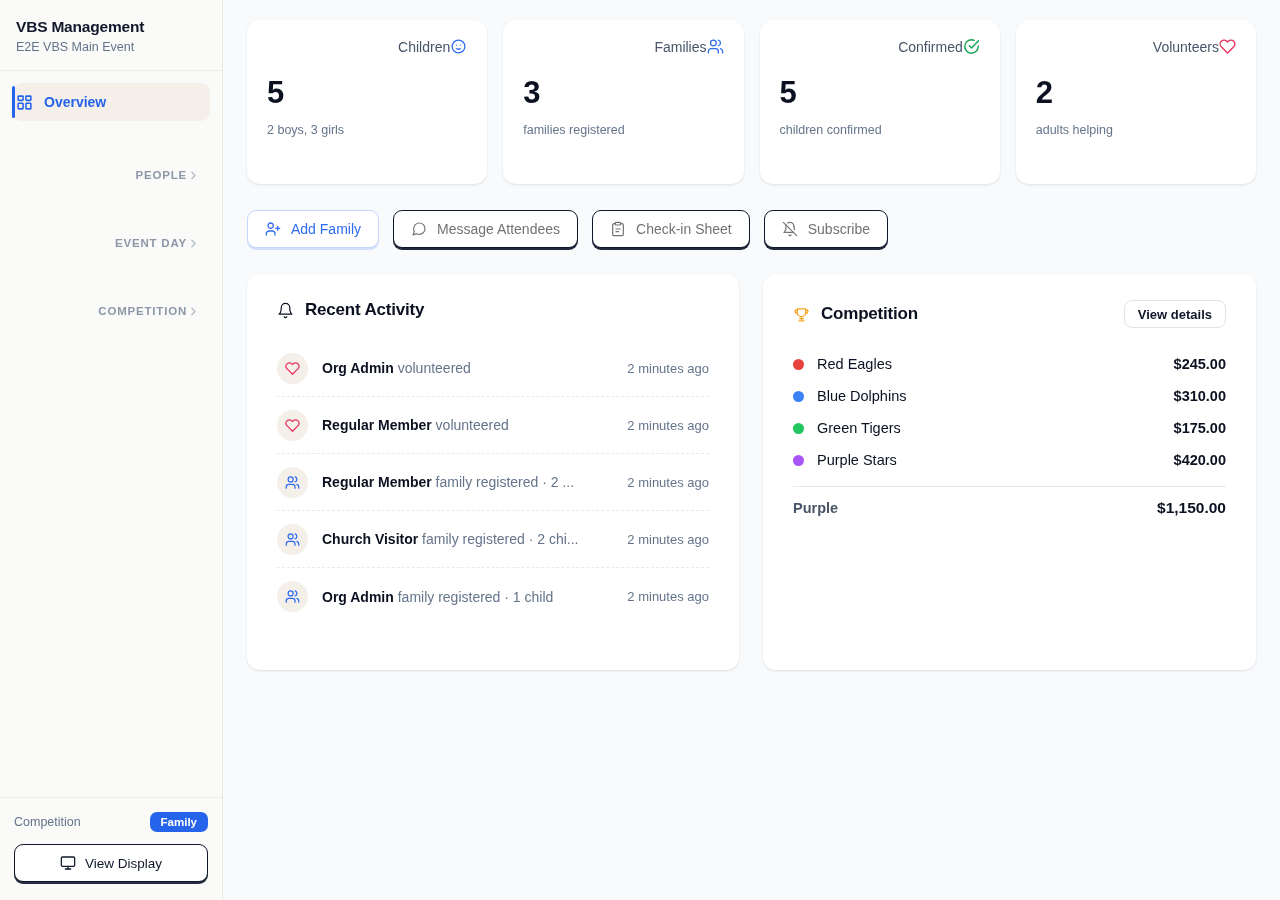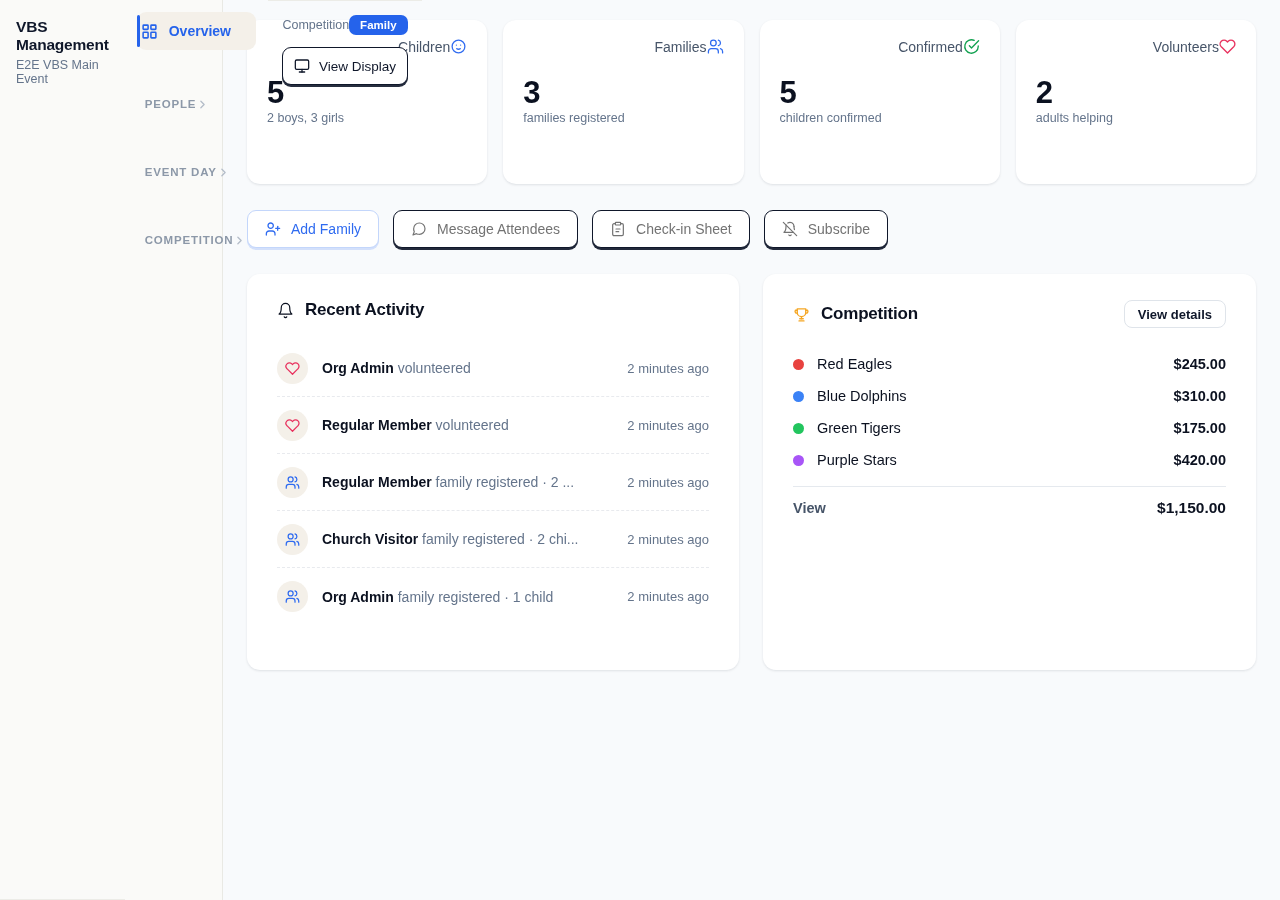--- a/index.html
+++ b/index.html
@@ -10,21 +10,21 @@
     overflow: hidden;
     -webkit-font-smoothing: antialiased;
   }
   .app { display: flex; width: 1280px; height: 900px; }
 
   
   .sidebar {
     width: 223px; height: 900px;
     background: #fafaf8;
     border-right: 1px solid #e9e9e4;
-    display: flex; flex-direction: row;
+    display: flex; flex-direction: column;
     position: relative;
   }
   .brand {
     padding: 18px 16px 16px 16px;
     border-bottom: 1px solid #ecece7;
   }
   .brand-title { font-size: 15.5px; font-weight: 700; color: #0f172a; letter-spacing: -0.2px; }
   .brand-sub { font-size: 12.5px; color: #64748b; margin-top: 4px; }
 
   .nav { padding: 12px 12px 0 12px; flex: 1; }
@@ -39,21 +39,21 @@
     cursor: pointer;
   }
   .nav-active::before {
     content: ""; position: absolute; left: 0; top: 3px; bottom: 3px;
     width: 3px; border-radius: 3px; background: #2563eb;
   }
   .nav-active .label { font-size: 14px; font-weight: 700; color: #2563eb; }
   .nav-active .ico { color: #2563eb; display: flex; }
 
   .nav-section {
-    display: flex; align-items: center; justify-content: flex-start;
+    display: flex; align-items: center; justify-content: flex-end;
     height: 28px; padding: 0 10px 0 8px;
     margin-bottom: 12px; cursor: pointer; margin-top: 40px;
   }
   .nav-section .label {
     font-size: 11.5px; font-weight: 700; letter-spacing: 0.8px;
     color: #8c98a8; text-transform: uppercase;
   }
   .nav-section .chev { color: #b3bcc8; display: flex; }
 
   .side-foot {
@@ -82,21 +82,21 @@
 
   .stats { display: flex; gap: 16px; }
   .stat-card {
     flex: 1; background: #fff; border-radius: 13px;
     padding: 18px 20px 20px 20px; height: 164px;
     box-shadow: 0 1px 3px rgba(15,23,42,0.07), 0 1px 2px rgba(15,23,42,0.04);
   }
   .stat-head { display: flex; align-items: center; justify-content: flex-end; }
   .stat-label { font-size: 14px; color: #475569; }
   .stat-value { font-size: 31px; font-weight: 700; color: #0b1120; margin-top: 20px; letter-spacing: -0.5px; }
-  .stat-sub { font-size: 12.5px; color: #64748b; }
+  .stat-sub { font-size: 12.5px; color: #64748b; margin-top: 12px; }
 
   .actions { display: flex; gap: 14px; margin-top: 26px; }
   .btn {
     display: flex; align-items: center; gap: 10px;
     height: 38px; padding: 0 17px;
     border-radius: 9px; background: #fff; cursor: pointer;
     font-size: 14px; font-weight: 400; color: #737373;
     border: 1.6px solid #0f172a;
     box-shadow: 0 2px 0 rgba(15,23,42,0.92);
   }
@@ -456,21 +456,21 @@
 
           <div class="team-row">
             <span class="dot" style="background:#a855f7"></span>
             <span class="team-name">Purple Stars</span>
             <span class="team-amt">$420.00</span>
           </div>
 
           <div class="total-sep"></div>
 
           <div class="total-row">
-            <span class="total-label">View</span>
+            <span class="total-label">Purple</span>
             <span class="total-amt">$1,150.00</span>
           </div>
         </div>
       </div>
 
     </section>
   </main>
 </div>
 
 </body></html>

